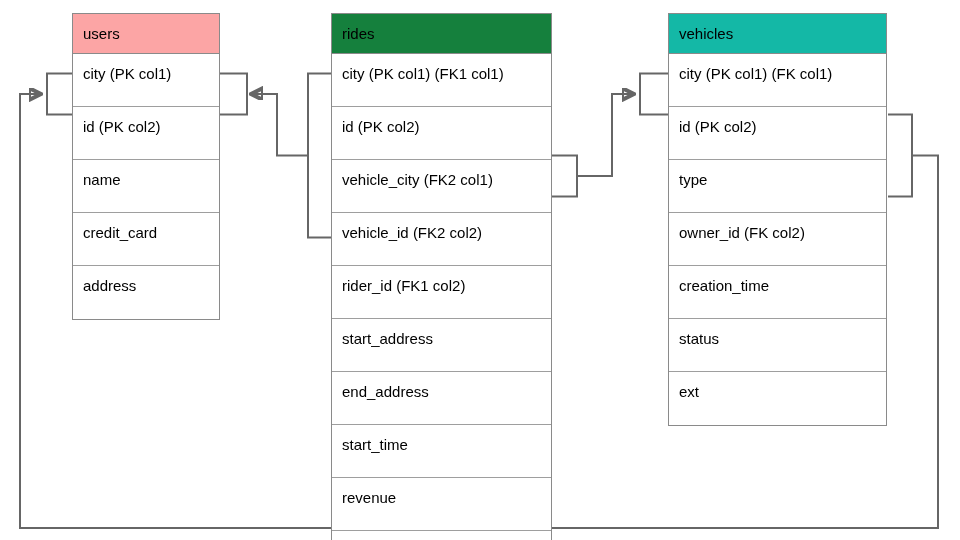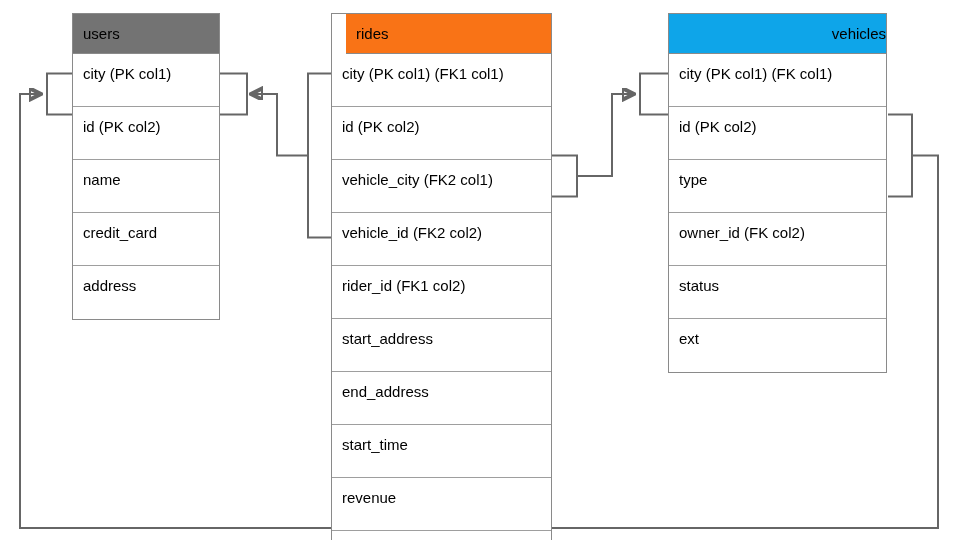--- a/index.html
+++ b/index.html
@@ -78,45 +78,46 @@
     <path d="M552,155.5 H577 V196.5 H552"></path>
     <path d="M668,73.5 H640 V114.5 H668"></path>
     <path d="M577,176 H612 V94 H633" marker-end="url(#arrow)"></path>
 
     <path d="M888,114.5 H912 V196.5 H888"></path>
     <path d="M72,73.5 H47 V114.5 H72"></path>
     <path d="M912,155.5 H938 V528 H20 V94 H40" marker-end="url(#arrow)"></path>
   </svg>
 
   <div class="er-table table-users">
-    <div class="er-header" style="background: #737373;">users</div>
+    <div class="er-header" style="background: #fca5a5;">users</div>
   <div class="er-row">city (PK col1)</div>
       <div class="er-row">id (PK col2)</div>
       <div class="er-row">name</div>
       <div class="er-row">credit_card</div>
       <div class="er-row">address</div>
     </div>
 
   <div class="er-table table-rides">
-    <div class="er-header" style="background: #f97316; margin-left: 14px;">rides</div>
+    <div class="er-header" style="background: #15803d;">rides</div>
   <div class="er-row">city (PK col1) (FK1 col1)</div>
       <div class="er-row">id (PK col2)</div>
       <div class="er-row">vehicle_city (FK2 col1)</div>
       <div class="er-row">vehicle_id (FK2 col2)</div>
       <div class="er-row">rider_id (FK1 col2)</div>
       <div class="er-row">start_address</div>
       <div class="er-row">end_address</div>
       <div class="er-row">start_time</div>
       <div class="er-row">revenue</div>
       <div class="er-row">end_time</div>
     </div>
 
   <div class="er-table table-vehicles">
-    <div class="er-header" style="background: #0ea5e9; text-align: right;">vehicles</div>
+    <div class="er-header" style="background: #14b8a6;">vehicles</div>
   <div class="er-row">city (PK col1) (FK col1)</div>
       <div class="er-row">id (PK col2)</div>
       <div class="er-row">type</div>
       <div class="er-row">owner_id (FK col2)</div>
+      <div class="er-row">creation_time</div>
       <div class="er-row">status</div>
       <div class="er-row">ext</div>
     </div>
 
 </div>
 
 </body></html>

